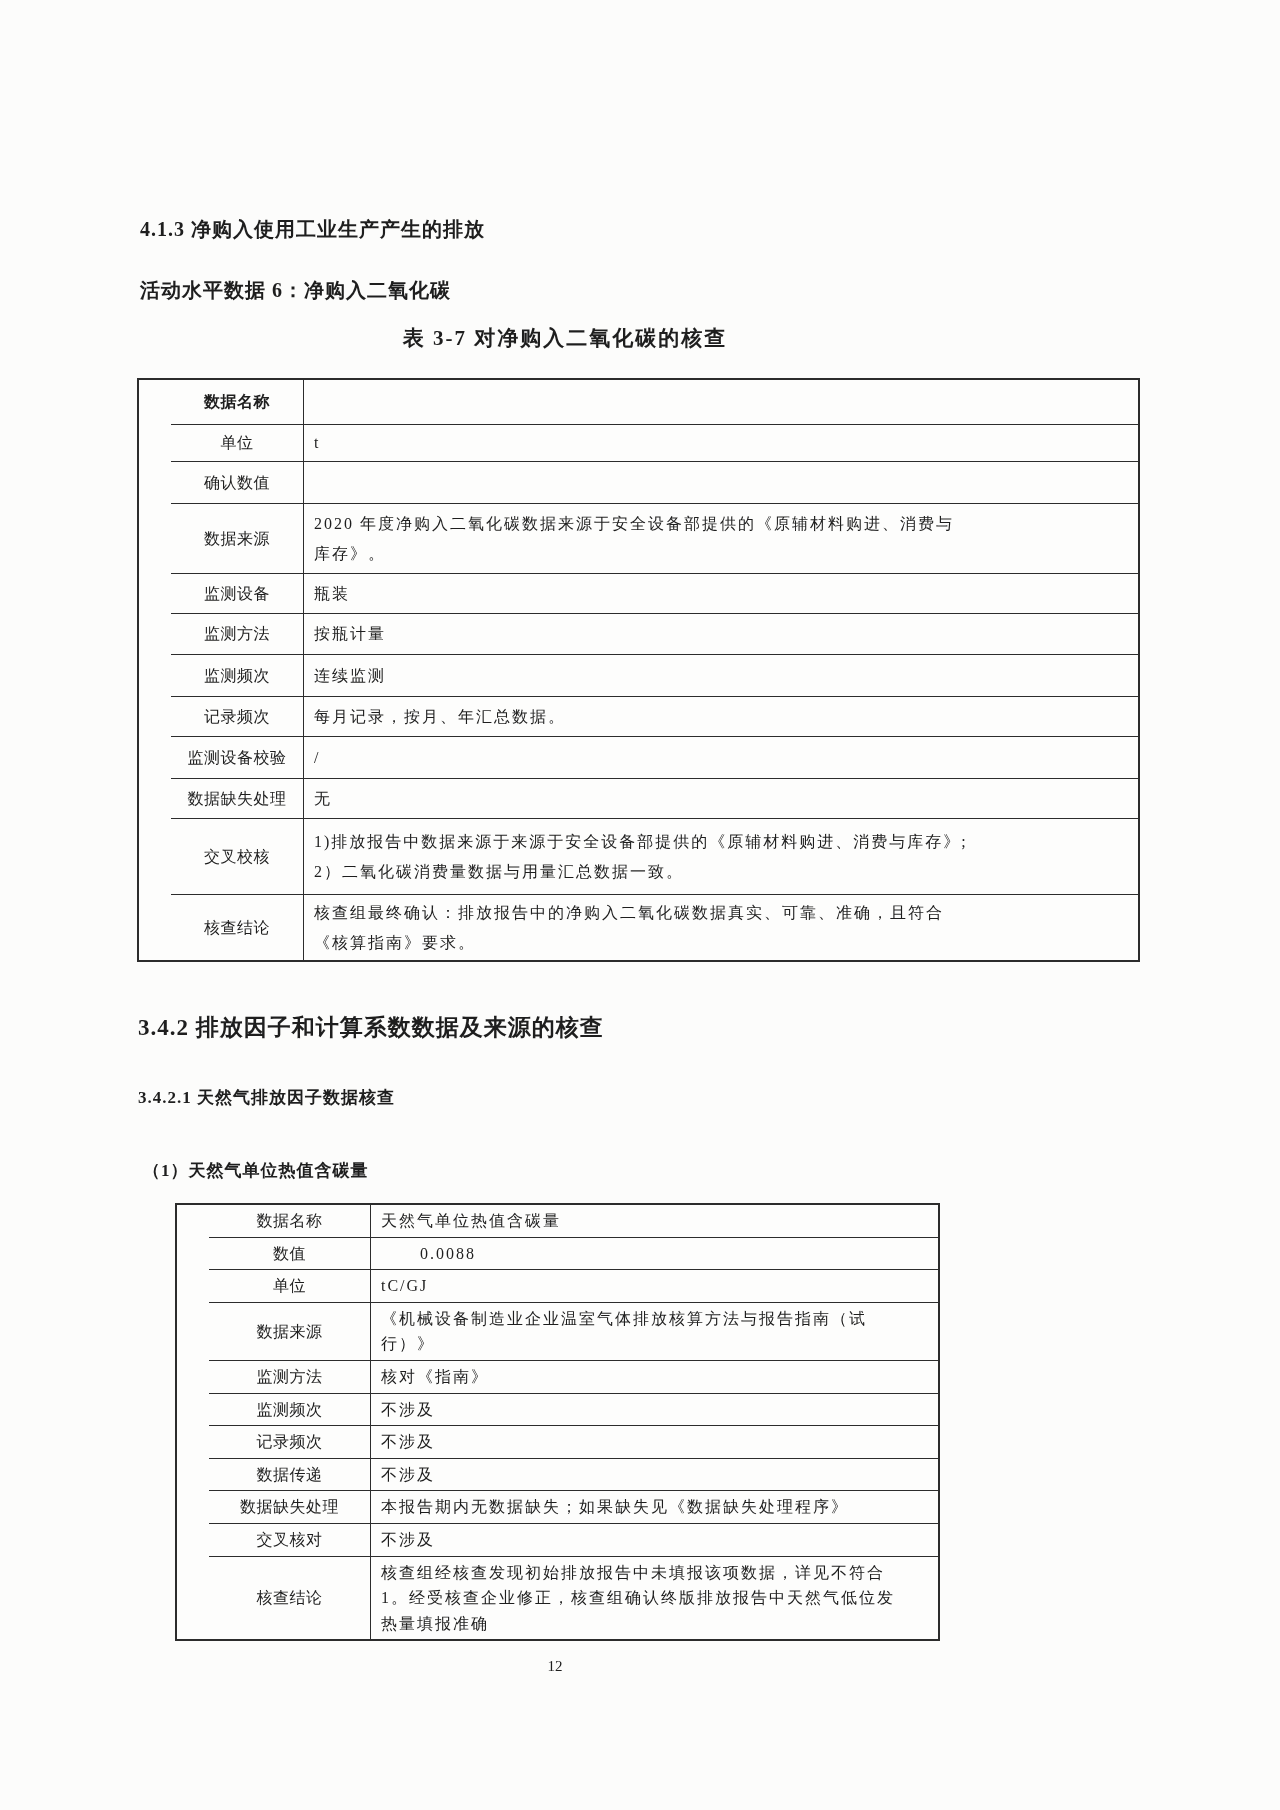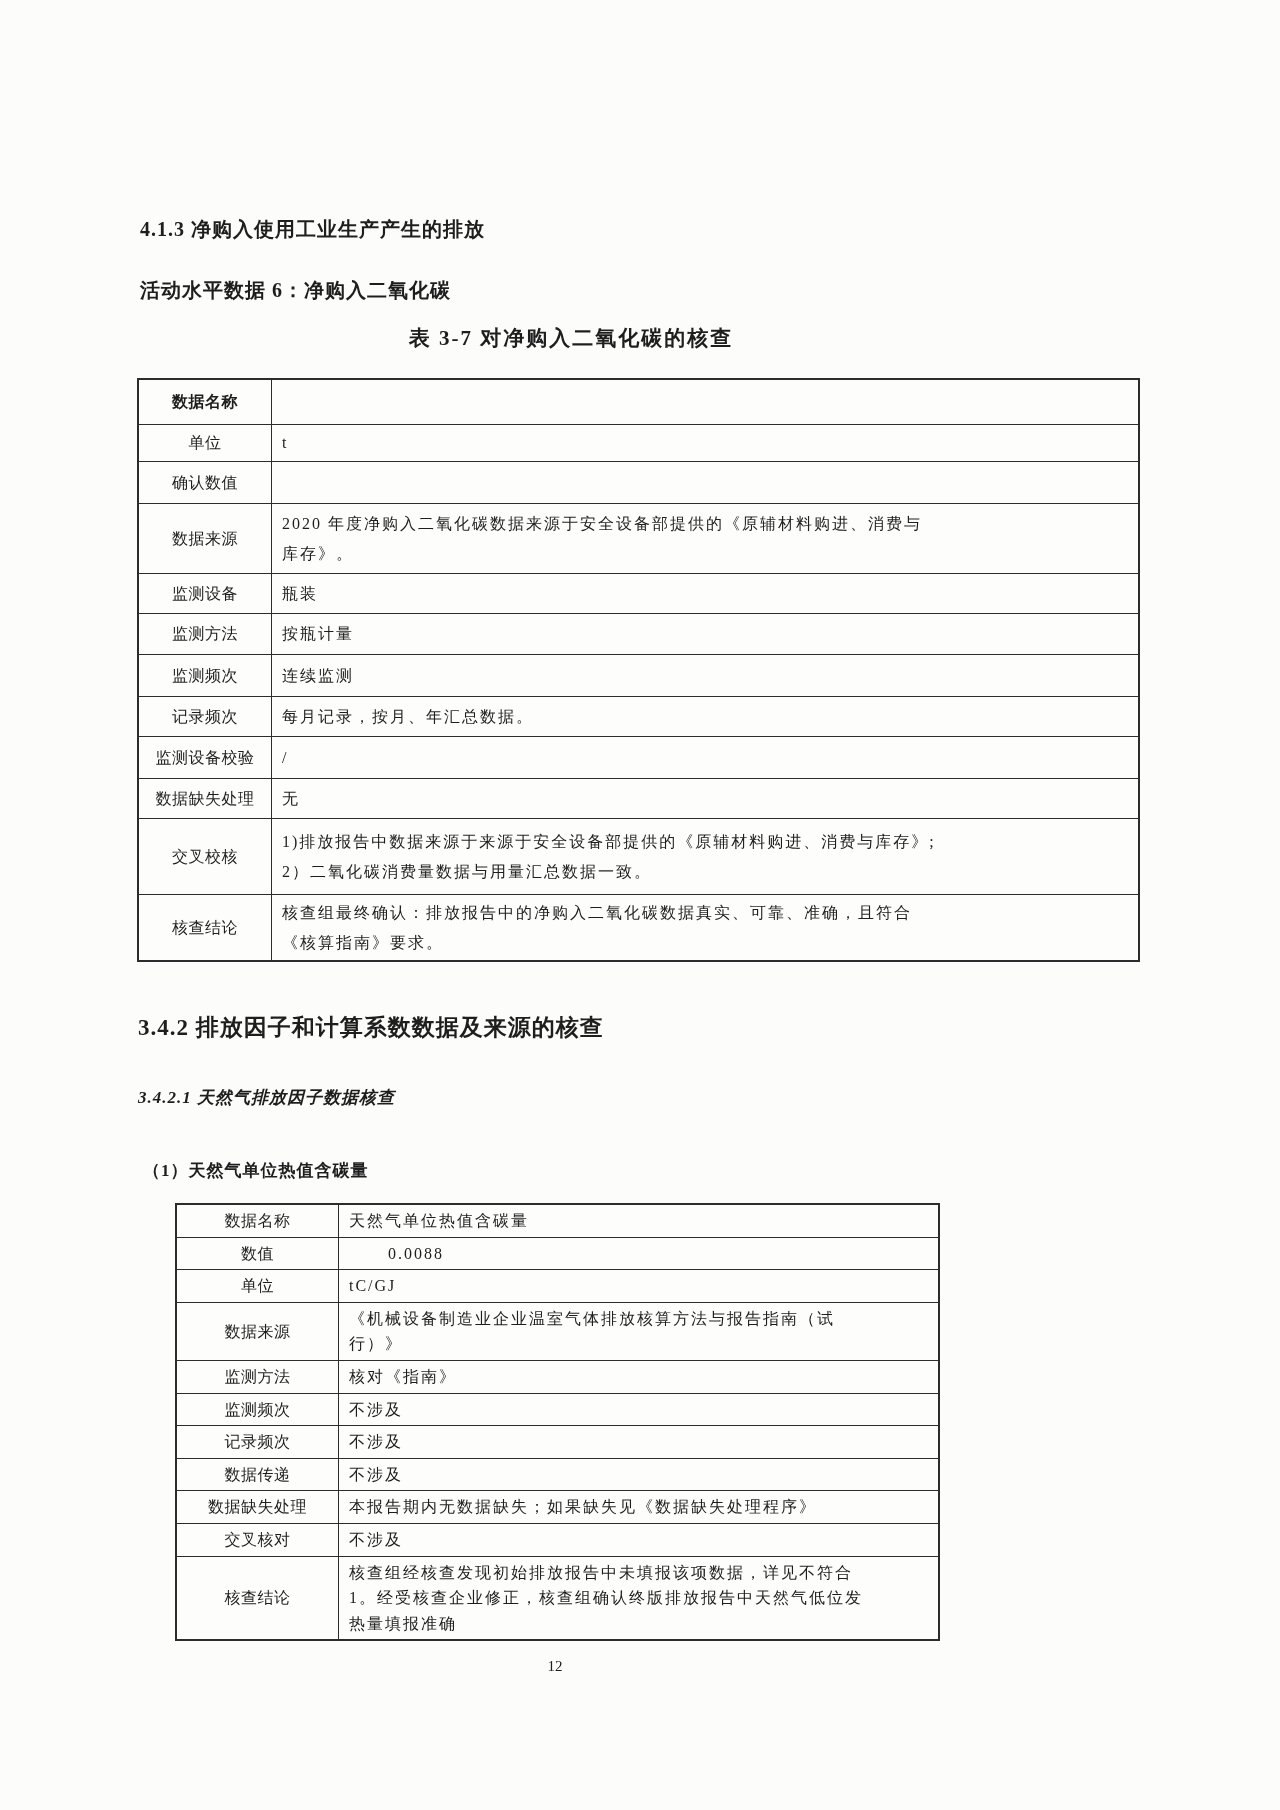--- a/index.html
+++ b/index.html
@@ -8,30 +8,31 @@
     width:1280px; height:1810px;
     margin:0 auto;
     background:#fcfcfb;
     color:#1e1e1e;
     font-family:"Liberation Serif","DejaVu Serif",serif;
     overflow:hidden;
   }
   .heading { position:absolute; font-weight:bold; white-space:nowrap; letter-spacing:1px; }
   .h1   { left:140px; top:216px;  font-size:20px; }
   .h2   { left:140px; top:277px;  font-size:20px; }
-  .table-title { left:0; top:324px; width:1130px; text-align:center; font-size:21px; letter-spacing:2px;padding-left:6px; }
+  .table-title { left:0; top:324px; width:1130px; text-align:center; font-size:21px; letter-spacing:2px; }
   .h342 { left:138px; top:1012px; font-size:23px; }
-  .h3421{ left:138px; top:1086px; font-size:17px;font-style:italic; }
+  .h3421{ left:138px; top:1086px; font-size:17px; }
   .item1{ left:143px; top:1159px; font-size:17px; }
 
   .tbl {
     position:absolute;
     border:2px solid #2c2c2c;
     background:#fdfdfc;
     box-sizing:border-box;
+    padding-left:32px;
   }
   .tbl1 { left:137px; top:378px;  width:1003px; }
   .tbl2 { left:175px; top:1203px; width:765px;  }
   .trow { display:grid; border-top:1.5px solid #2c2c2c; }
   .trow:first-child { border-top:none; }
   .tbl1 .trow { grid-template-columns:133px 1fr; }
   .tbl2 .trow { grid-template-columns:162px 1fr; }
   .trow.bold { font-weight:bold; }
   .lab {
     display:flex; align-items:center; justify-content:center;

